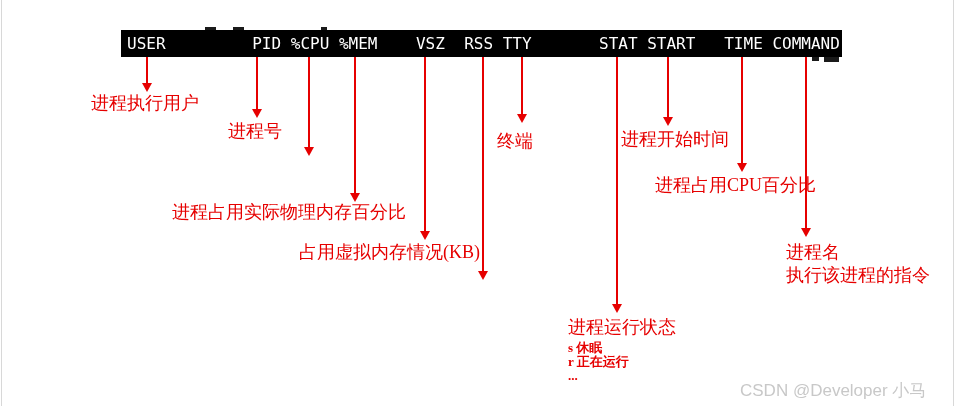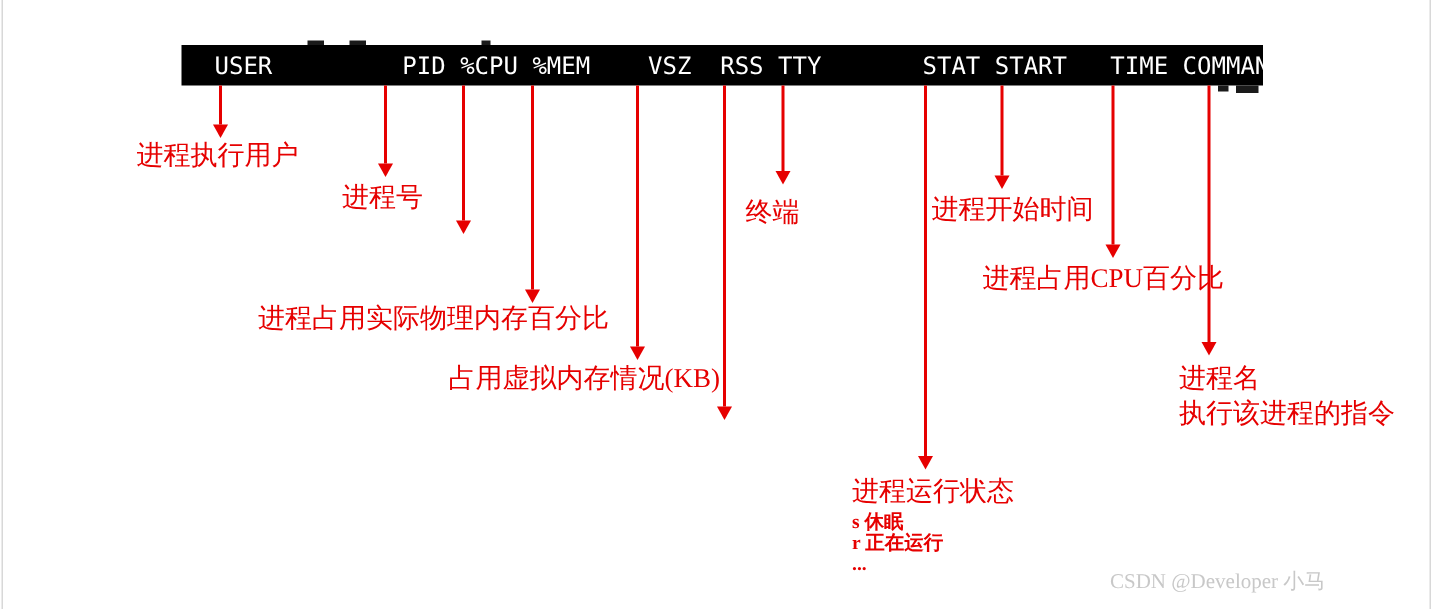--- a/index.html
+++ b/index.html
@@ -25,21 +25,21 @@
     width: 721px;
     height: 27px;
     background: var(--bar-bg, #000000);
   }
   .bar-text {
     font-family: "DejaVu Sans Mono", "Liberation Mono", monospace;
     font-size: 16px;
     line-height: 27px;
     color: var(--bar-fg, #ffffff);
     white-space: pre;
-    padding-left: 22px;
+    padding-left: 6px;
     letter-spacing: 0;
   }
   .arrow {
     position: absolute;
     width: 2px;
     background: var(--red, #e60000);
   }
   .arrow::after {
     content: "";
     position: absolute;
@@ -63,22 +63,22 @@
     position: absolute;
     color: var(--red, #e60000);
     font-weight: bold;
     font-size: 13px;
     line-height: 13px;
     white-space: nowrap;
   }
   .watermark {
     position: absolute;
     color: var(--wm-gray, #c8c8c8);
-    font-family: Liberation Serif, serif;
-    font-size: 14px;
+    font-family: Liberation Sans, sans-serif;
+    font-size: 17px;
     white-space: nowrap;
     text-shadow: 1px 1px 0 #ffffff;
   }
   .artifact { position: absolute; background: #1a1a1a; }
 </style>
 </head>
 <body>
 
 <div class="stage">
 

